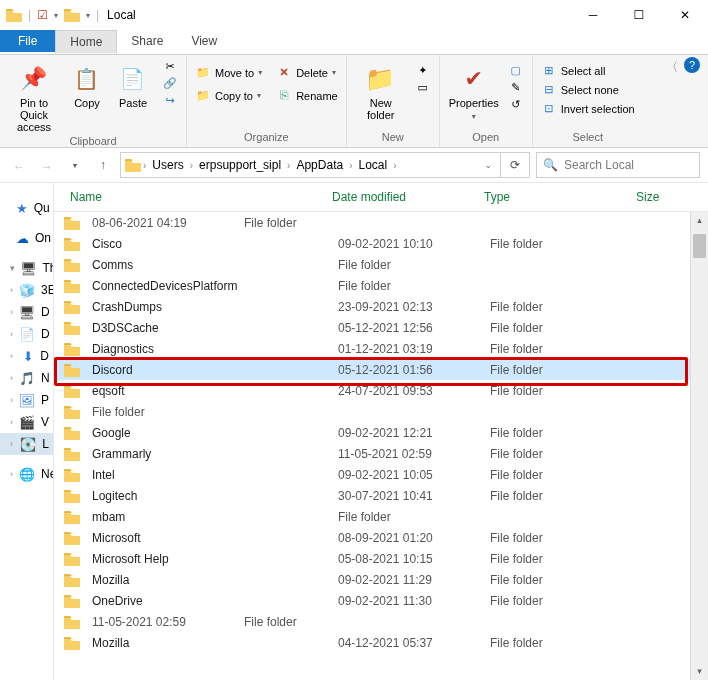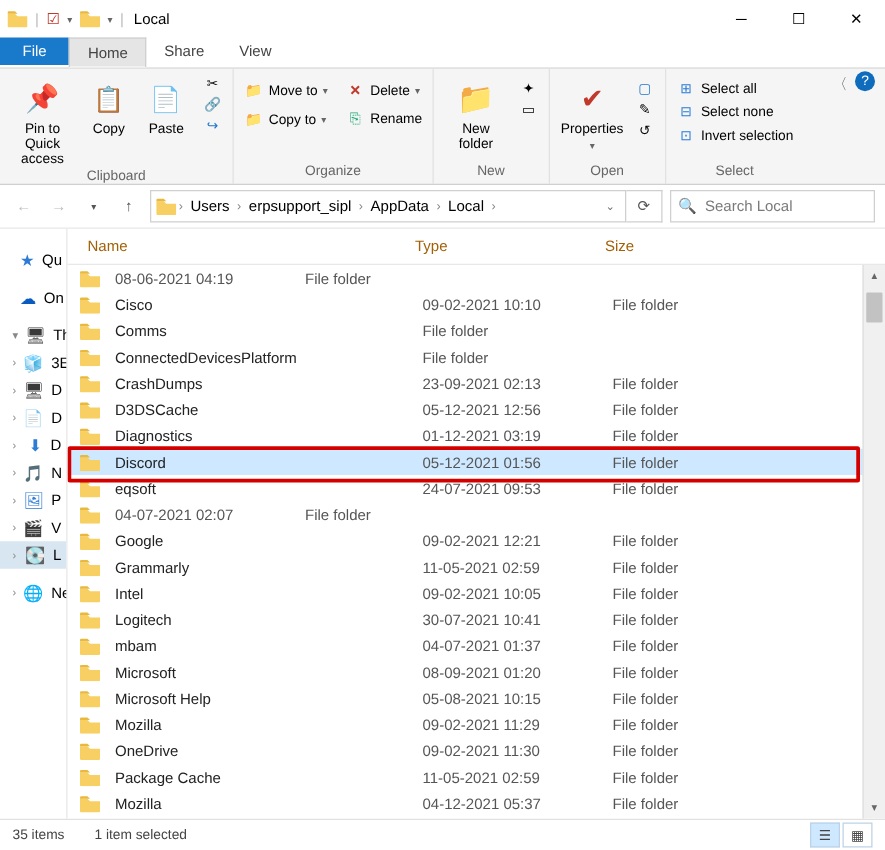--- a/index.html
+++ b/index.html
@@ -55,21 +55,21 @@
 .row .ico{width:16px;height:14px;margin-right:6px;flex-shrink:0}
 .highlight-box{position:absolute;border:3px solid #d40000;pointer-events:none;z-index:5;border-radius:2px}
 .status{height:24px;border-top:1px solid #e1e1e1;display:flex;align-items:center;padding:0 10px;font-size:11px;color:#444;gap:24px}
 .status .viewtoggles{margin-left:auto;display:flex;gap:2px}
 .vt{width:22px;height:18px;border:1px solid #bcd2e6;display:flex;align-items:center;justify-content:center}
 .vt.active{background:#cde8ff}
 .scrollbar-decoration{position:absolute;right:0;top:0;bottom:0;width:17px;background:#f0f0f0;border-left:1px solid #ddd}
 .scrollbar-decoration .thumb{position:absolute;left:2px;right:2px;top:22px;height:24px;background:#c2c2c2;border-radius:1px}
 .scrollbar-decoration .arr{position:absolute;left:0;right:0;height:17px;text-align:center;font-size:9px;color:#666;line-height:17px}
 .colhead,.row .cell.date,.row .cell.type,.row .cell.size{color:#555}
-.colhead{color:#a16207}
+.colhead{color:#15803d}
 </style>
 </head>
 <body>
 
 <div class="window">
   <div class="titlebar">
     <div class="qat">
       <span class="folder-ico">
         <svg viewBox="0 0 16 14">
             <path d="M0 3h6l2 2h8v8a1 1 0 0 1-1 1H1a1 1 0 0 1-1-1z" fill="#f7cf62"></path>
@@ -321,20 +321,21 @@
         <div style="height: 8px;"></div>
         <div class="navitem">
           <span class="chev">›</span>
           <span class="ico" style="color:#3a3a3a">🌐</span>
           <span>Ne</span>
         </div>
       </div>
     <div class="filesarea">
       <div class="colhead">
         <div class="col col-name">Name</div>
+        <div class="col col-date">Date modified</div>
         <div class="col col-type">Type</div>
         <div class="col col-size">Size</div>
       </div>
       <div class="list" id="filelist">
         <div class="row">
             <span class="ico folder-ico"><svg viewBox="0 0 16 14">
                 <path d="M0 3h6l2 2h8v8a1 1 0 0 1-1 1H1a1 1 0 0 1-1-1z" fill="#f7cf62"></path>
                 <path d="M0 2a1 1 0 0 1 1-1h5l2 2H0z" fill="#e8b93c"></path>
               </svg></span>
             <div class="cell col-date date">08-06-2021 04:19</div>
@@ -422,21 +423,20 @@
             <div class="cell col-name" style="width:234px">eqsoft</div>
             <div class="cell col-date date">24-07-2021 09:53</div>
             <div class="cell col-type type">File folder</div>
             <div class="cell col-size size"></div>
           </div>
           <div class="row">
             <span class="ico folder-ico"><svg viewBox="0 0 16 14">
                 <path d="M0 3h6l2 2h8v8a1 1 0 0 1-1 1H1a1 1 0 0 1-1-1z" fill="#f7cf62"></path>
                 <path d="M0 2a1 1 0 0 1 1-1h5l2 2H0z" fill="#e8b93c"></path>
               </svg></span>
-            <div class="cell col-date date">04-07-2021 02:07</div>
             <div class="cell col-type type">File folder</div>
             <div class="cell col-size size"></div>
           </div>
           <div class="row">
             <span class="ico folder-ico"><svg viewBox="0 0 16 14">
                 <path d="M0 3h6l2 2h8v8a1 1 0 0 1-1 1H1a1 1 0 0 1-1-1z" fill="#f7cf62"></path>
                 <path d="M0 2a1 1 0 0 1 1-1h5l2 2H0z" fill="#e8b93c"></path>
               </svg></span>
             <div class="cell col-name" style="width:234px">Google</div>
             <div class="cell col-date date">09-02-2021 12:21</div>
@@ -472,21 +472,20 @@
             <div class="cell col-date date">30-07-2021 10:41</div>
             <div class="cell col-type type">File folder</div>
             <div class="cell col-size size"></div>
           </div>
           <div class="row">
             <span class="ico folder-ico"><svg viewBox="0 0 16 14">
                 <path d="M0 3h6l2 2h8v8a1 1 0 0 1-1 1H1a1 1 0 0 1-1-1z" fill="#f7cf62"></path>
                 <path d="M0 2a1 1 0 0 1 1-1h5l2 2H0z" fill="#e8b93c"></path>
               </svg></span>
             <div class="cell col-name" style="width:234px">mbam</div>
-            <div class="cell col-date date">04-07-2021 01:37</div>
             <div class="cell col-type type">File folder</div>
             <div class="cell col-size size"></div>
           </div>
           <div class="row">
             <span class="ico folder-ico"><svg viewBox="0 0 16 14">
                 <path d="M0 3h6l2 2h8v8a1 1 0 0 1-1 1H1a1 1 0 0 1-1-1z" fill="#f7cf62"></path>
                 <path d="M0 2a1 1 0 0 1 1-1h5l2 2H0z" fill="#e8b93c"></path>
               </svg></span>
             <div class="cell col-name" style="width:234px">Microsoft</div>
             <div class="cell col-date date">08-09-2021 01:20</div>
@@ -521,41 +520,32 @@
             <div class="cell col-name" style="width:234px">OneDrive</div>
             <div class="cell col-date date">09-02-2021 11:30</div>
             <div class="cell col-type type">File folder</div>
             <div class="cell col-size size"></div>
           </div>
           <div class="row">
             <span class="ico folder-ico"><svg viewBox="0 0 16 14">
                 <path d="M0 3h6l2 2h8v8a1 1 0 0 1-1 1H1a1 1 0 0 1-1-1z" fill="#f7cf62"></path>
                 <path d="M0 2a1 1 0 0 1 1-1h5l2 2H0z" fill="#e8b93c"></path>
               </svg></span>
-            <div class="cell col-name" style="width:234px">Package Cache</div>
             <div class="cell col-date date">11-05-2021 02:59</div>
             <div class="cell col-type type">File folder</div>
             <div class="cell col-size size"></div>
           </div>
           <div class="row">
             <span class="ico folder-ico"><svg viewBox="0 0 16 14">
                 <path d="M0 3h6l2 2h8v8a1 1 0 0 1-1 1H1a1 1 0 0 1-1-1z" fill="#f7cf62"></path>
                 <path d="M0 2a1 1 0 0 1 1-1h5l2 2H0z" fill="#e8b93c"></path>
               </svg></span>
             <div class="cell col-name" style="width:234px">Mozilla</div>
             <div class="cell col-date date">04-12-2021 05:37</div>
             <div class="cell col-type type">File folder</div>
             <div class="cell col-size size"></div>
           </div>
           <div class="highlight-box" style="left: 0px; top: 145px; height: 23px; right: 20px;"></div>
         </div>
     </div>
   </div>
 
-  <div class="status">
-    <span>35 items</span>
-    <span>1 item selected</span>
-    <div class="viewtoggles">
-      <div class="vt active">☰</div>
-      <div class="vt">▦</div>
-    </div>
-  </div>
 </div>
 
 </body></html>

